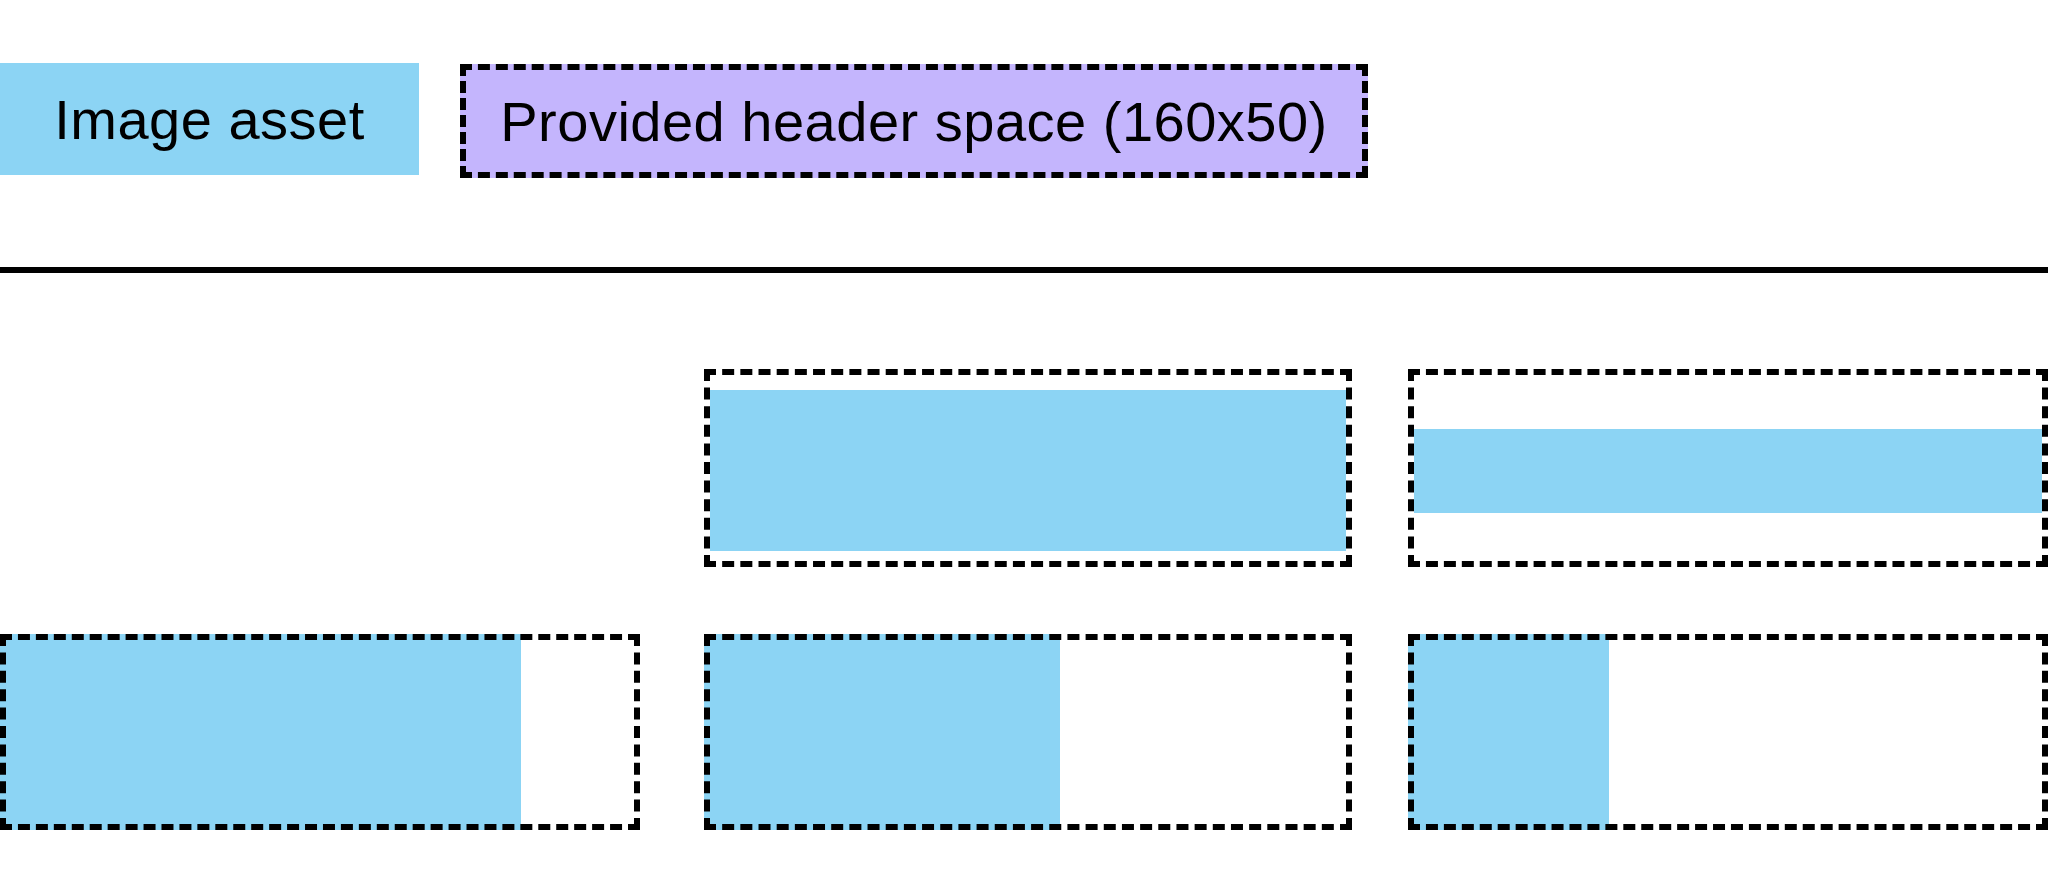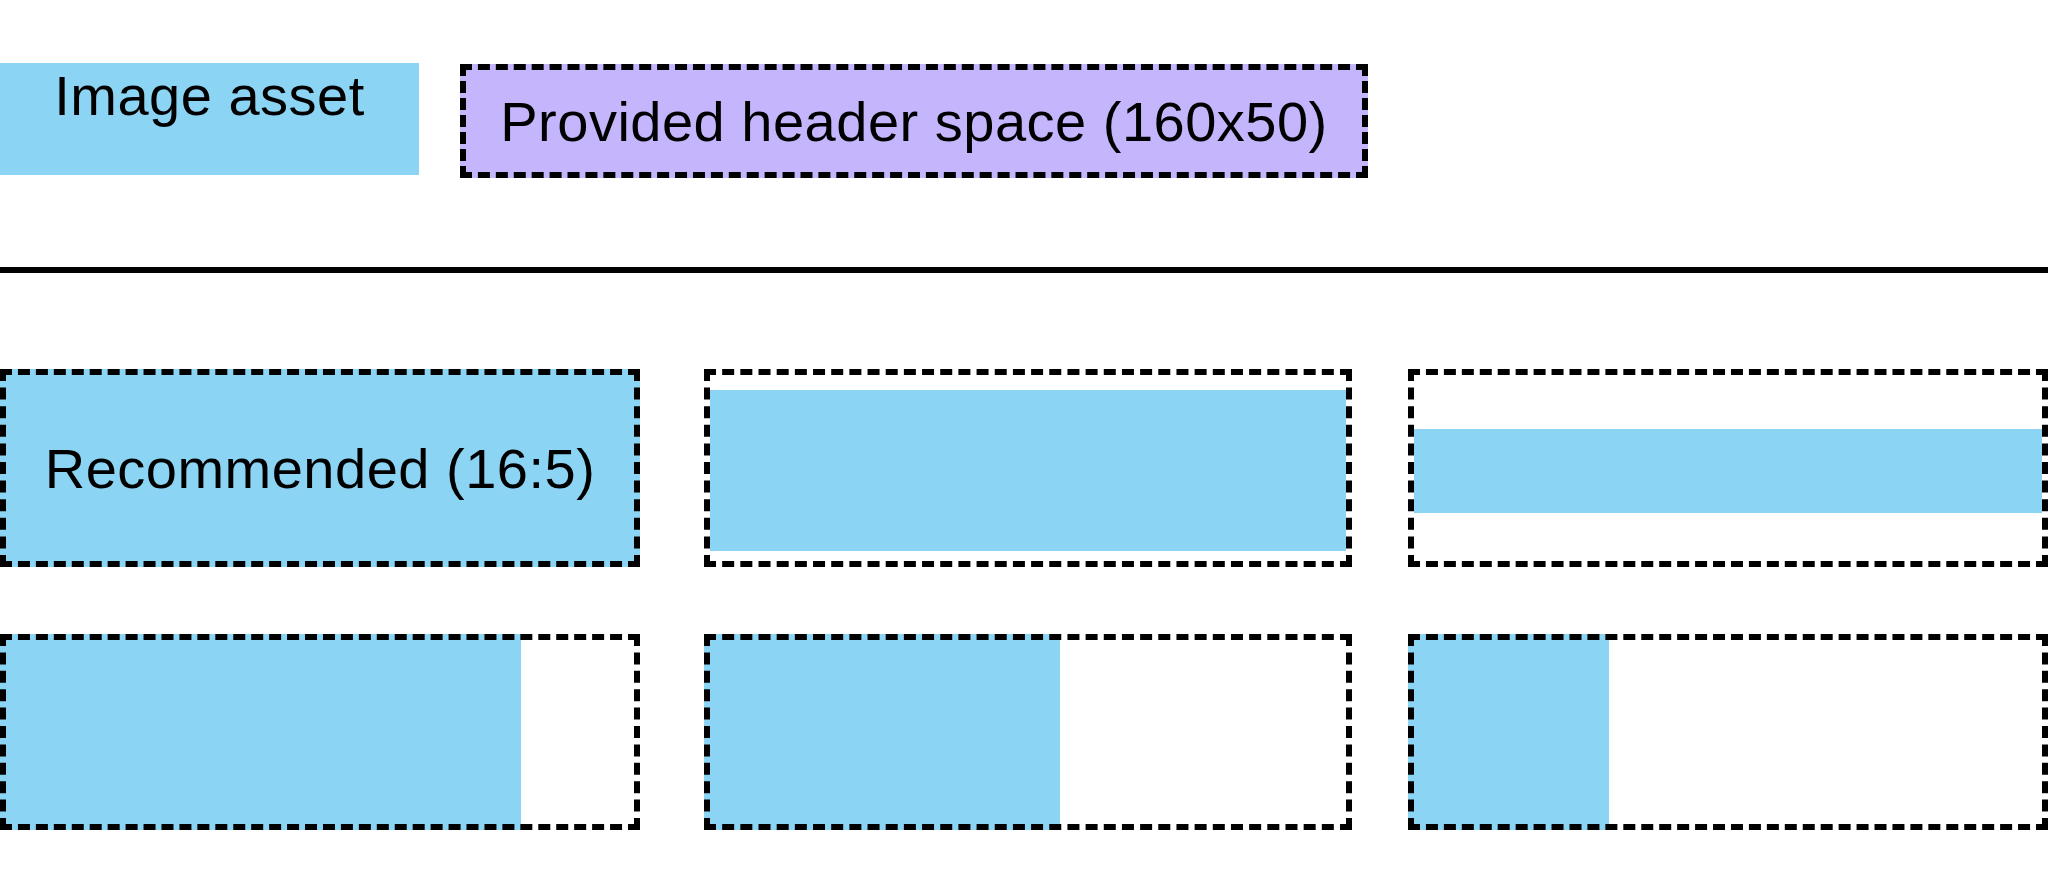--- a/index.html
+++ b/index.html
@@ -6,21 +6,21 @@
   .canvas{
     position:relative;width:2048px;height:896px;overflow:hidden;
     background:var(--color-background,#ffffff);
     font-family:"Liberation Sans",sans-serif;
     color:var(--color-ink,#000000);
   }
   .lbl{font-size:56px;font-weight:500;letter-spacing:.5px;white-space:nowrap;}
   .swatch{
     position:absolute;left:0;top:63px;width:419px;height:112px;
     background:var(--color-asset-blue,#8CD4F4);
-    display:flex;align-items:flex-start;justify-content:center;
+    display:flex;align-items:center;justify-content:center;
   }
   .dashed{
     position:absolute;box-sizing:border-box;
     border:6px dashed var(--color-ink,#000000);
     display:flex;align-items:center;justify-content:center;
   }
   .headerbox{left:460px;top:64px;width:908px;height:114px;background:#c4b5fd;}
   .divider{position:absolute;left:0;top:267px;width:2048px;height:6px;background:var(--color-ink,#000000);}
   
   .exA{left:0;top:369px;width:640px;height:198px;background:var(--color-asset-blue,#8CD4F4);}
@@ -48,23 +48,20 @@
   <div class="swatch">
     <span class="lbl">Image asset</span>
   </div>
 
   <div class="dashed headerbox">
     <span class="lbl">Provided header space (160x50)</span>
   </div>
 
   <div class="divider"></div>
 
-  <div class="dashed exA">
-    <span class="lbl">Recommended (16:5)</span>
-  </div>
 
   <div class="dashed exB">
     <div class="fill fillB"></div>
   </div>
 
   <div class="dashed exC">
     <div class="fill fillC"></div>
   </div>
 
   <div class="dashed exD"></div>

